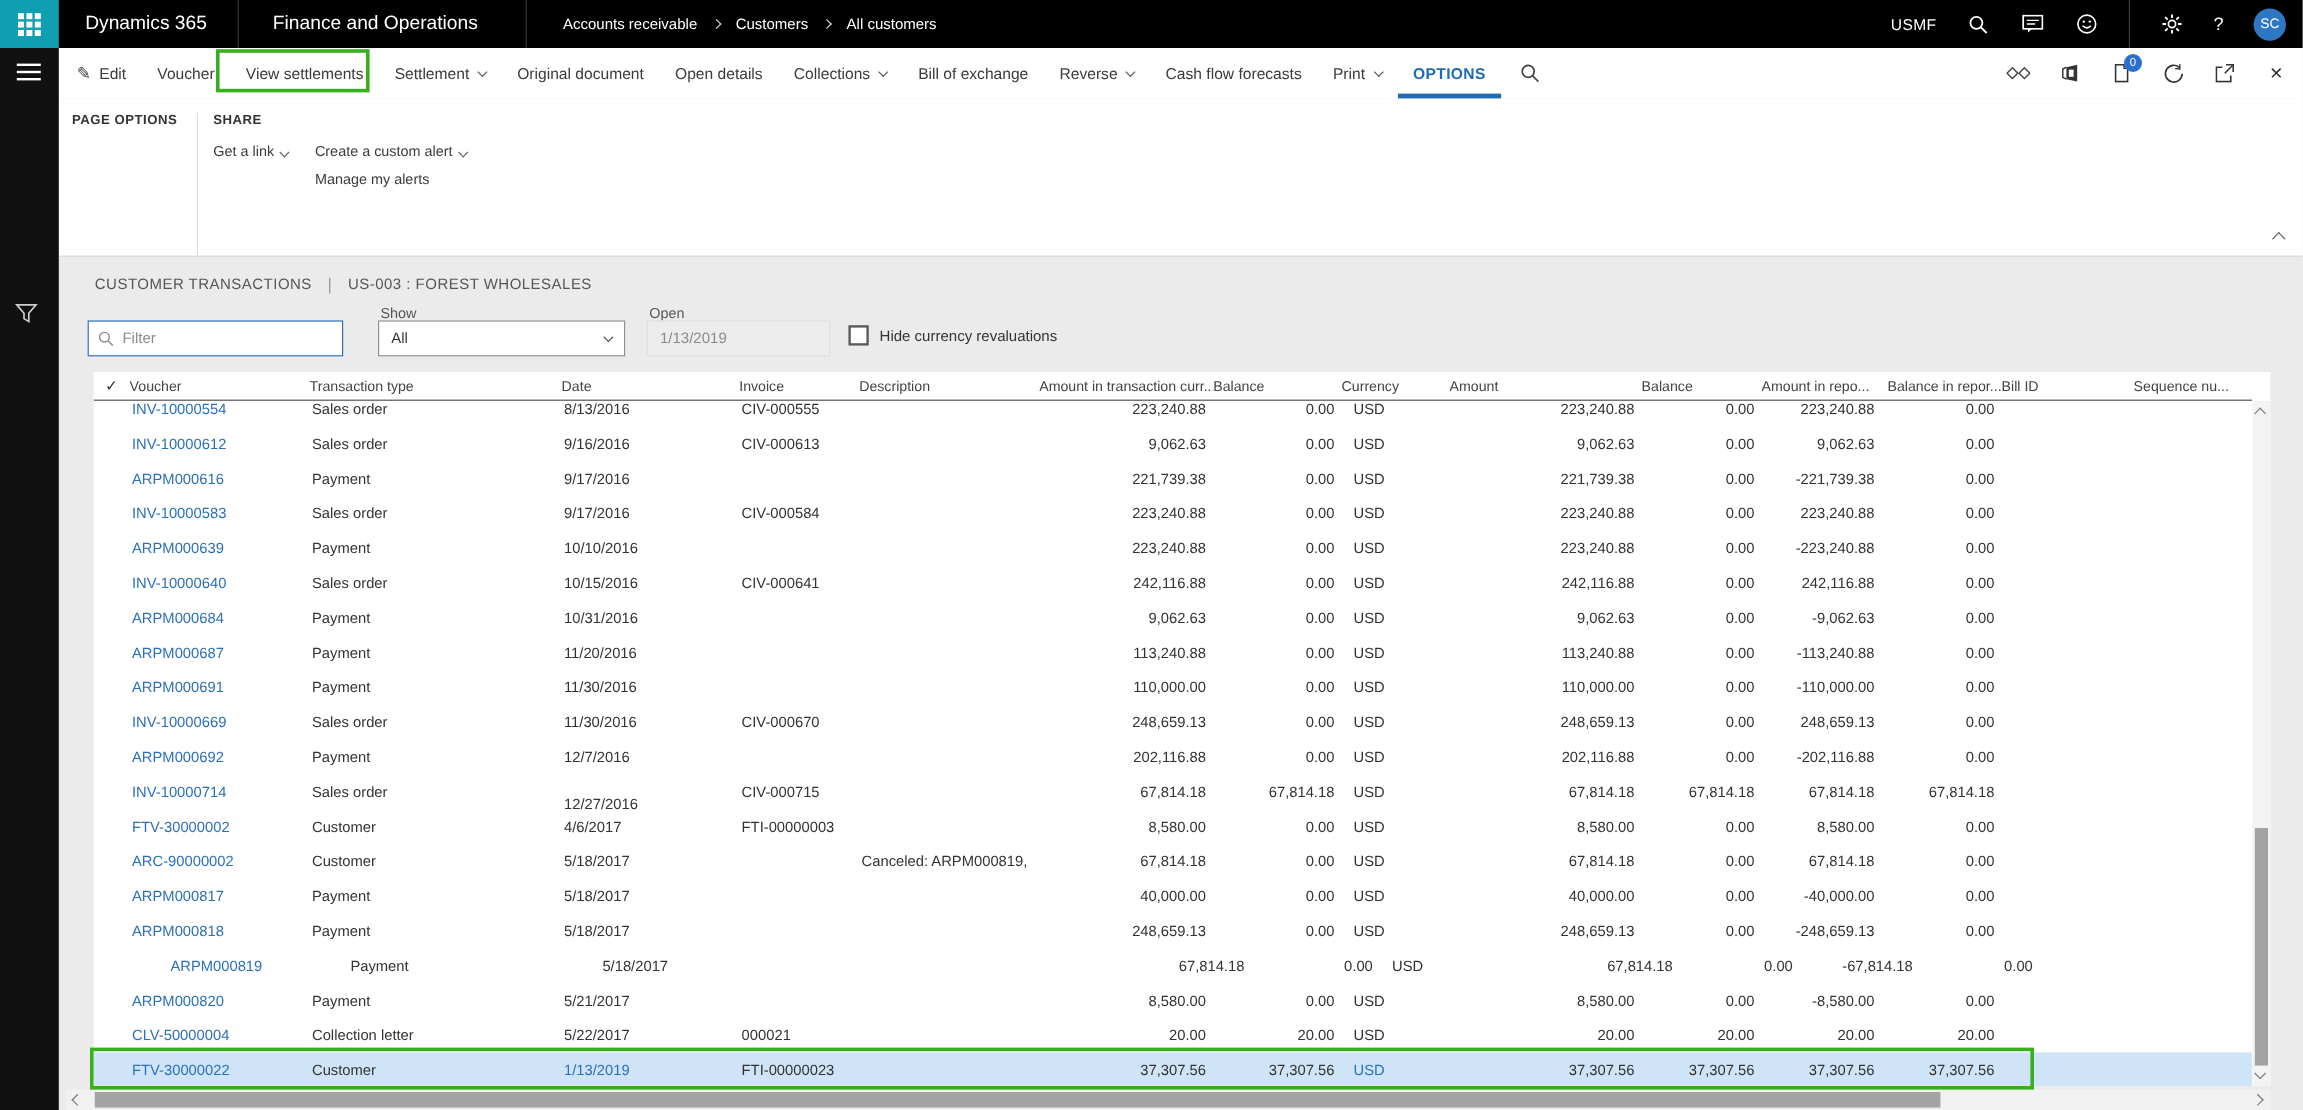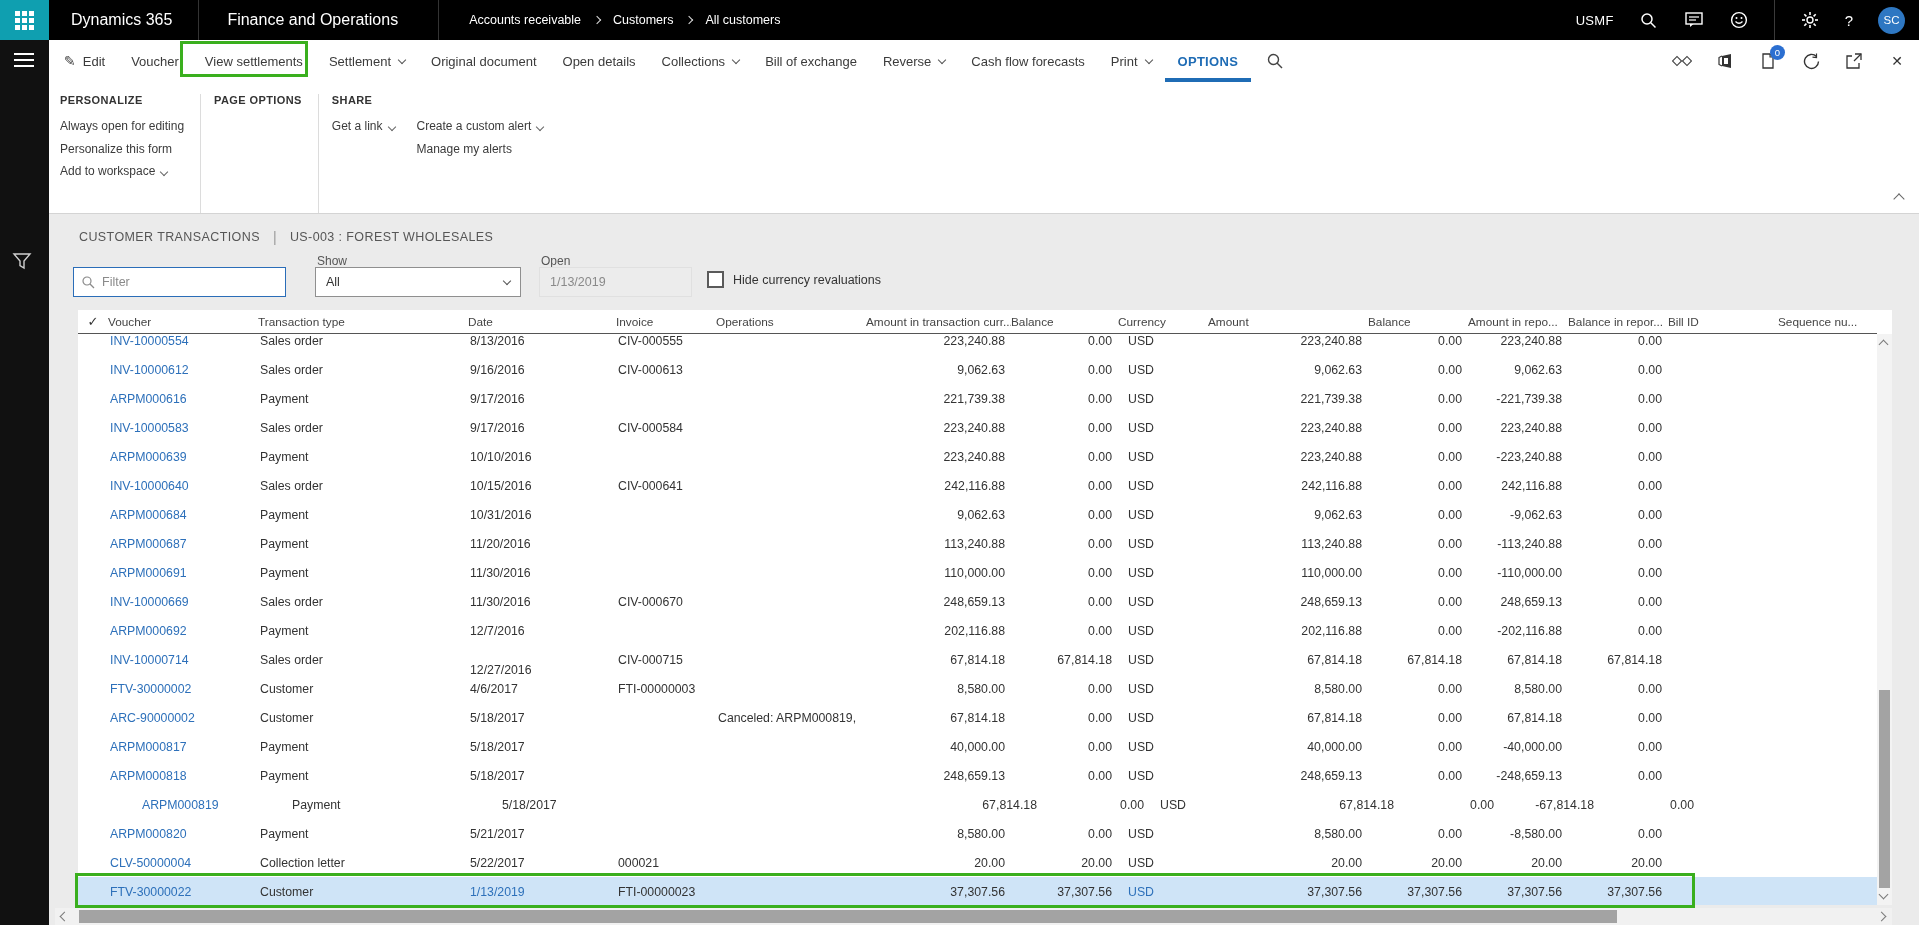--- a/index.html
+++ b/index.html
@@ -281,30 +281,20 @@
         </svg>
     </div>
     <div class="cr-icon">
         <span class="x-glyph">✕</span>
       </div>
   </div>
 </div>
 
 <div class="flyout" id="flyout">
     <div class="opt-group">
-      <div class="opt-title">PERSONALIZE</div>
-      <div class="opt-cols">
-        <ul class="opt-col">
-          <li><span>Always open for editing</span></li>
-          <li><span>Personalize this form</span></li>
-          <li><span>Add to workspace</span><span class="chev"></span></li>
-        </ul>
-      </div>
-    </div>
-    <div class="opt-group">
       <div class="opt-title">PAGE OPTIONS</div>
     </div>
     <div class="opt-group">
       <div class="opt-title">SHARE</div>
       <div class="opt-cols">
         <ul class="opt-col">
           <li><span>Get a link</span><span class="chev"></span></li>
         </ul>
         <ul class="opt-col">
           <li><span>Create a custom alert</span><span class="chev"></span></li>
@@ -348,28 +338,28 @@
   </div>
 
   <div class="grid">
     <div class="grid-inner">
       <div class="thead" id="thead">
           <div class="selcell">✓</div>
           <div class="hc l" style="width: 150px;">Voucher</div>
           <div class="hc l" style="width: 210px;">Transaction type</div>
           <div class="hc l" style="width: 148px;">Date</div>
           <div class="hc l" style="width: 100px;">Invoice</div>
-          <div class="hc l" style="width: 150px;">Operations</div>
+          <div class="hc l" style="width: 150px;">Description</div>
           <div class="hc r" style="width: 145px;">Amount in transaction curr...</div>
           <div class="hc r" style="width: 107px;">Balance</div>
           <div class="hc cur" style="width: 90px;">Currency</div>
           <div class="hc r" style="width: 160px;">Amount</div>
           <div class="hc r" style="width: 100px;">Balance</div>
           <div class="hc r" style="width: 100px;">Amount in repo...</div>
-          <div class="hc r" style="width: 100px;">Balance in repor...</div>
+          <div class="hc r" style="width: 100px; text-align: right;">Balance in repor...</div>
           <div class="hc l" style="width: 110px;">Bill ID</div>
           <div class="hc r" style="width: 99px;">Sequence nu...</div>
         </div>
       <div class="rows-clip">
           <div class="rows" id="rows">
             <div class="row">
               <div class="selcell"></div>
               <div class="c l" style="width: 150px;"><span class="link">INV-10000554</span></div>
               <div class="c l" style="width: 210px;">Sales order</div>
               <div class="c l" style="width: 148px;">8/13/2016</div>

